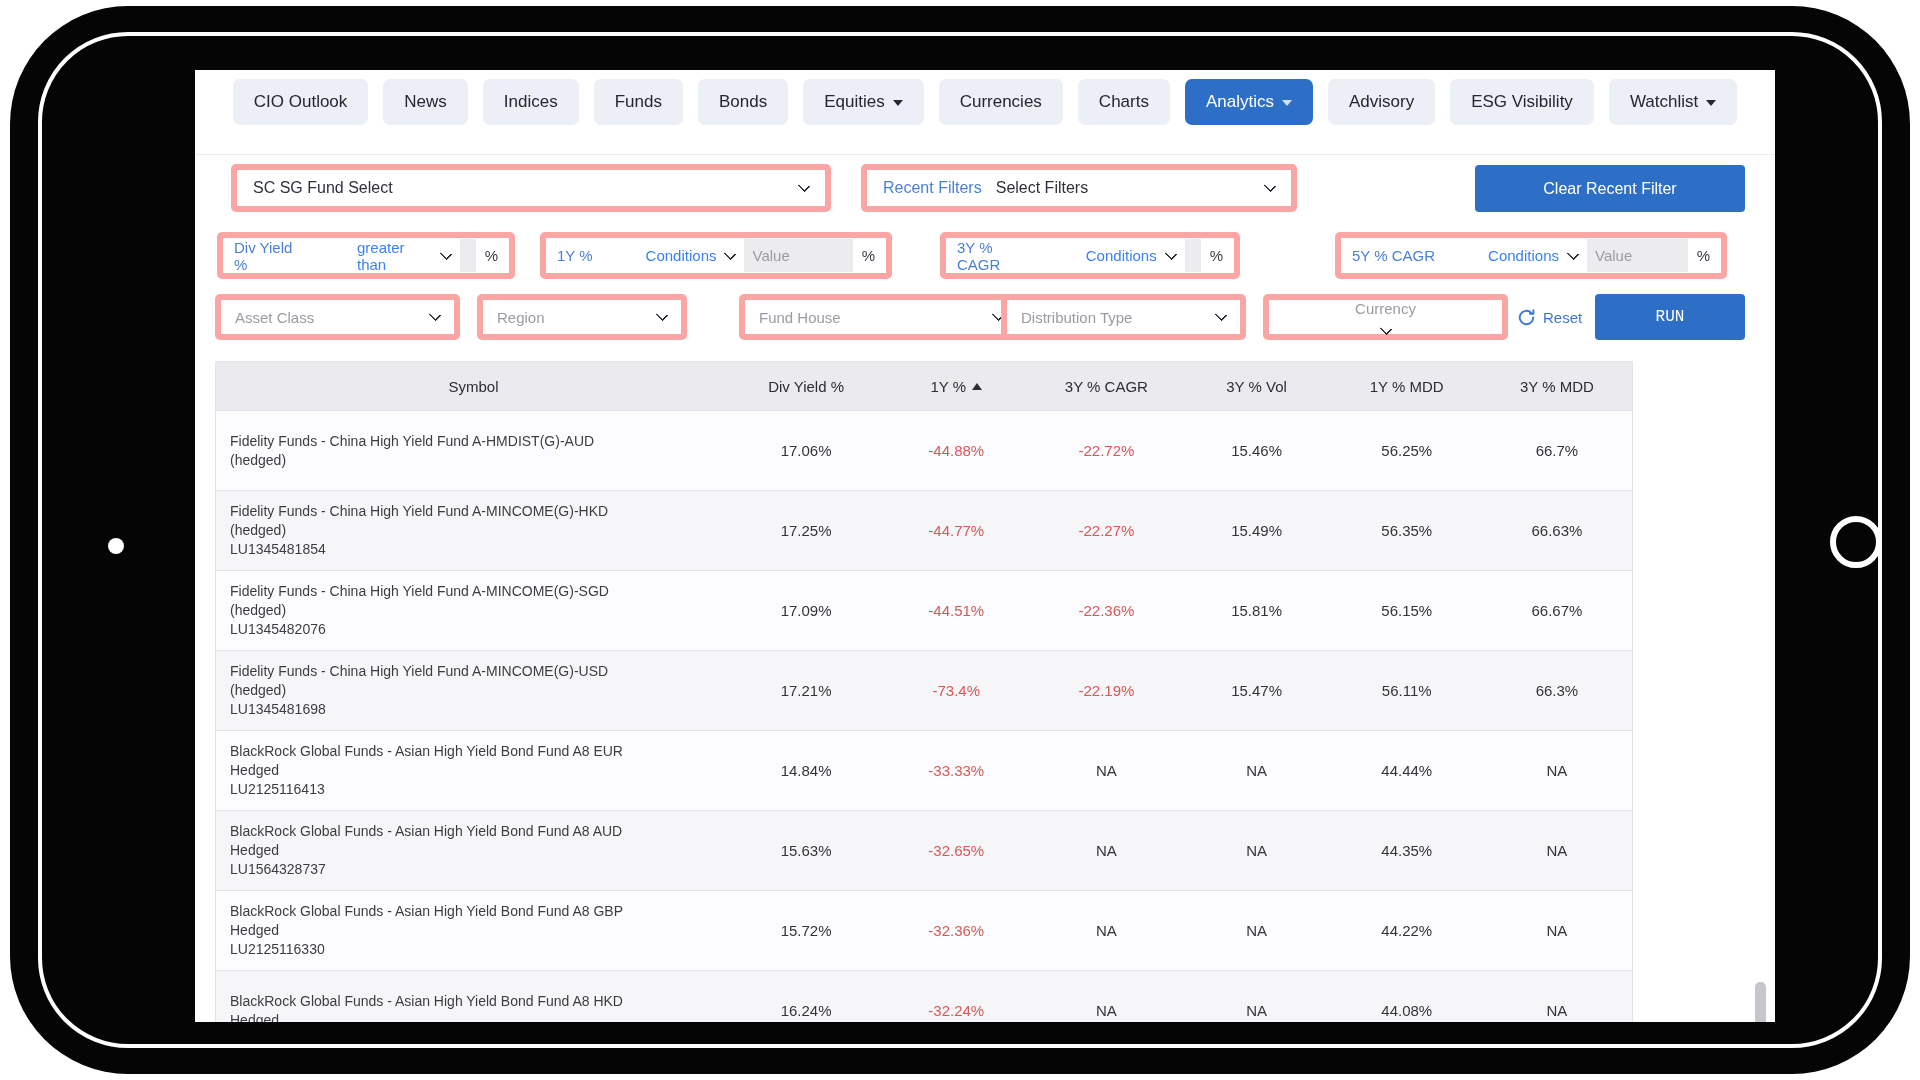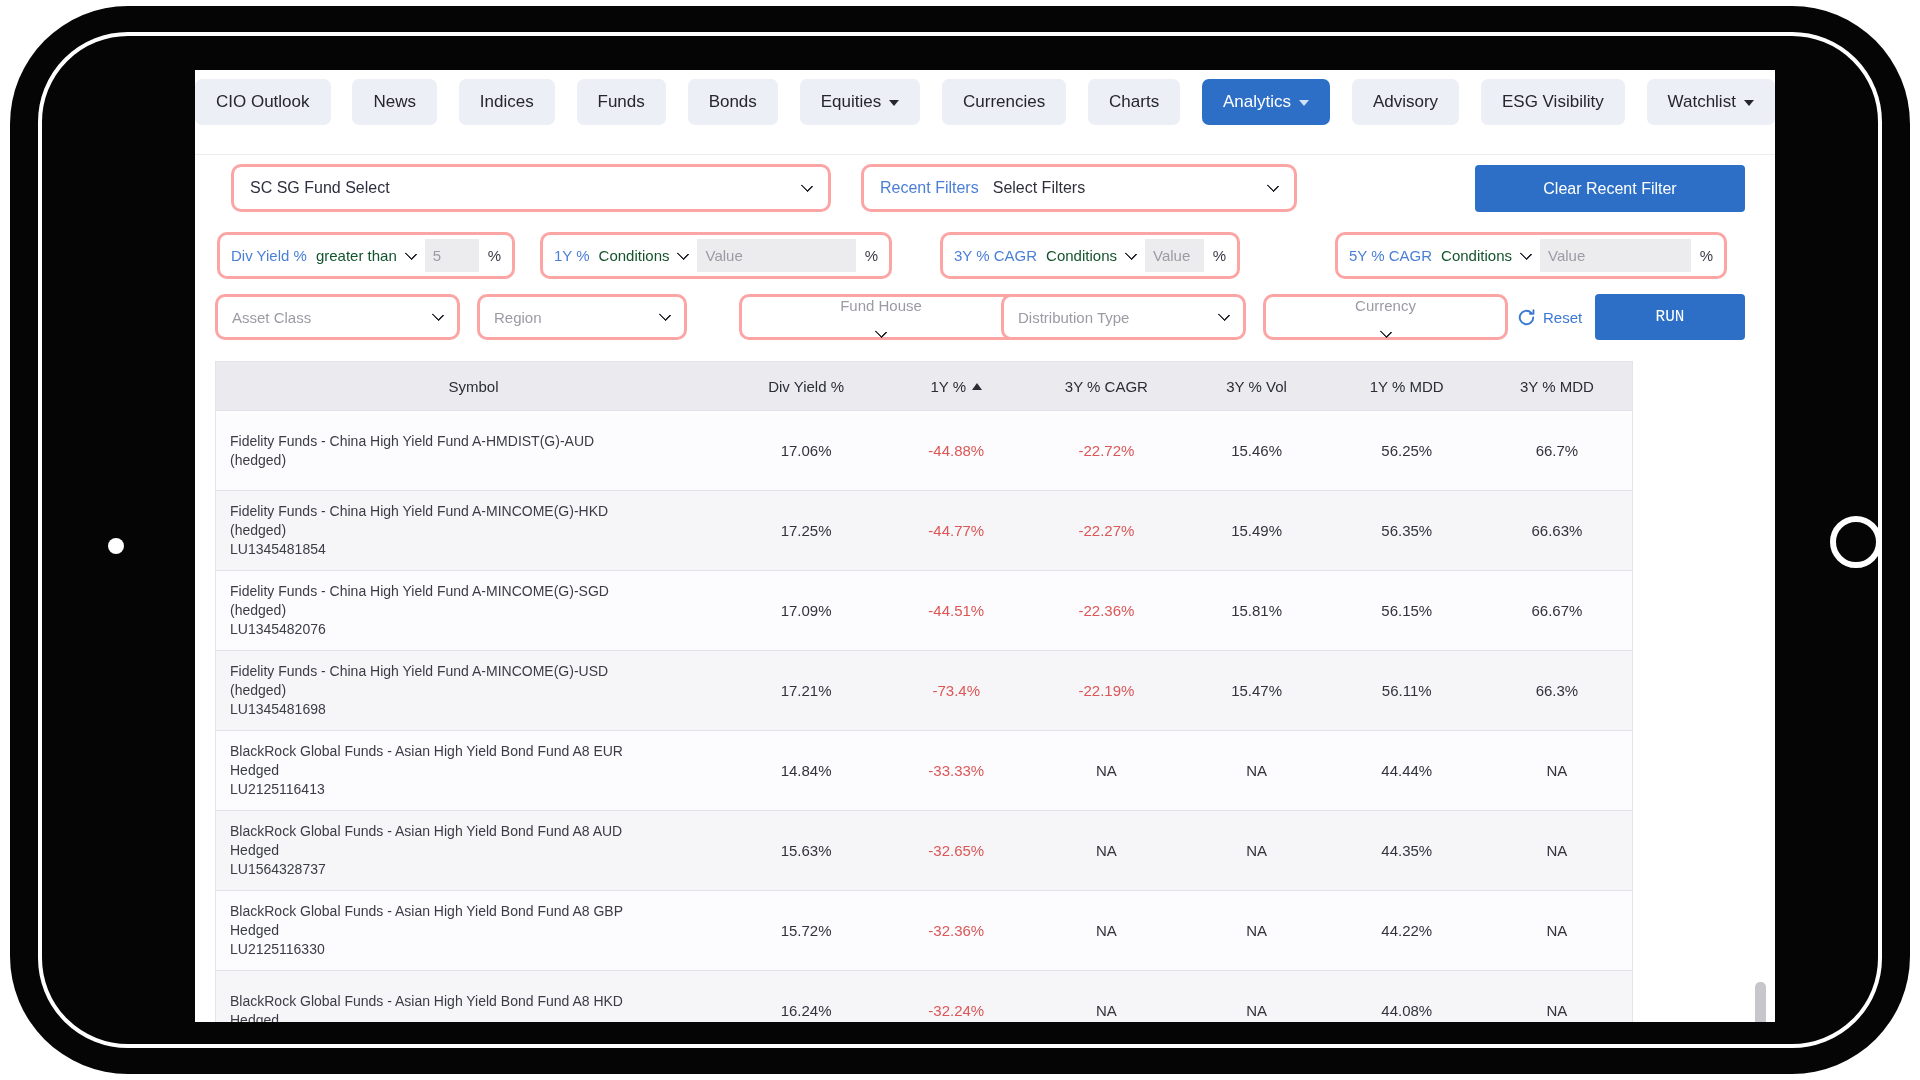--- a/index.html
+++ b/index.html
@@ -15,67 +15,67 @@
             border-radius:50%; background:#ffffff; }
   .home   { position:absolute; left:1820px; top:510px; width:52px; height:52px;
             border:6px solid #ffffff; border-radius:50%; }
 
   
   .screen { position:absolute; left:185px; top:64px; width:1580px; height:952px;
             background:#ffffff; overflow:hidden; color:#30303c; }
 
   
   .nav { position:absolute; top:9px; left:0; right:0; display:flex;
-         justify-content:space-between; gap:15px; }
+         justify-content:center; gap:15px; }
   .nav-btn { display:flex; align-items:center; gap:8px; height:46px; padding:0 21px;
          background:#edeff6; border:none; border-radius:7px; font-size:17px;
          color:#26262f; font-family:inherit; cursor:pointer; white-space:nowrap; }
   .nav-btn.active { background:#2d6fc7; color:#ffffff; }
   .caret { width:0; height:0; border-left:5px solid transparent;
          border-right:5px solid transparent; border-top:6px solid #26262f; margin-top:2px; }
   .nav-btn.active .caret { border-top-color:#cfe0f7; }
   .nav-sep { position:absolute; top:84px; left:0; right:0; height:1px; background:#ececf1; }
 
   
-  .fbox { position:absolute; border:3px solid #fca5a5; border-radius:10px;
+  .fbox { position:absolute; border:6px solid #fca5a5; border-radius:5px;
           background:#fff; display:flex; align-items:center; }
   .chev { width:10px; height:10px; border-right:2.4px solid #23232e;
           border-bottom:2.4px solid #23232e; transform:rotate(45deg) scaleY(.82);
           border-radius:1px; flex:none; margin-top:-4px; }
   .blue-lbl { color:#4a7fd6; }
   .gray-ph  { color:#9b9ba4; }
   .btn-blue { position:absolute; background:#2d6fc7; color:#fff; border:none;
           border-radius:4px; font-family:inherit; font-size:16px; cursor:pointer; }
 
   
   .r1-fund   { left:36px;  top:94px; width:600px; height:48px; padding:0 16px;
                font-size:16px; color:#2f3040; justify-content:space-between; }
   .r1-recent { left:666px; top:94px; width:436px; height:48px; padding:0 16px;
                font-size:16px; gap:14px; }
   .r1-recent .spacer { flex:1; }
   .r1-clear  { left:1280px; top:95px; width:270px; height:47px; }
 
   
   .mbox { top:162px; height:47px; padding:0 11px; font-size:15px; gap:9px; }
-  .mcond { color:#14532d; }
+  .mcond { color:#3b82f6;margin-left:44px; }
   .minput { border:none; background:#ececef; color:#9b9ba4; height:33px;
             font-size:15px; font-family:inherit; padding:0 8px; min-width:0; flex:1; }
   .minput::placeholder { color:#9b9ba4; }
   .munit { color:#3a3a46; }
   .mb-a { left:22px;   width:298px; }
   .mb-b { left:345px;  width:352px; }
   .mb-c { left:745px;  width:300px; }
   .mb-d { left:1140px; width:392px; }
 
   
   .dbox { top:224px; height:46px; padding:0 14px; font-size:15px;
           justify-content:space-between; }
   .d0 { left:20px;   width:245px; }
   .d1 { left:282px;  width:210px; }
-  .d2 { left:544px;  width:284px;flex-direction:column; }
+  .d2 { left:544px;  width:284px; }
   .d3 { left:806px;  width:245px; }
   .d4 { left:1068px; width:245px;flex-direction:column; }
   .reset { position:absolute; left:1322px; top:224px; height:46px; display:flex;
            align-items:center; gap:7px; color:#3a78d4; font-size:15px; cursor:pointer; }
   .r3-run { left:1400px; top:224px; width:150px; height:46px; font-size:16px;font-family:Liberation Mono, monospace; }
 
   
   .table { position:absolute; left:20px; top:291px; width:1418px;
            border:1px solid #e3e3e8; border-bottom:none; }
   .thead { display:grid; grid-template-columns:515px repeat(6,1fr); height:48px;

